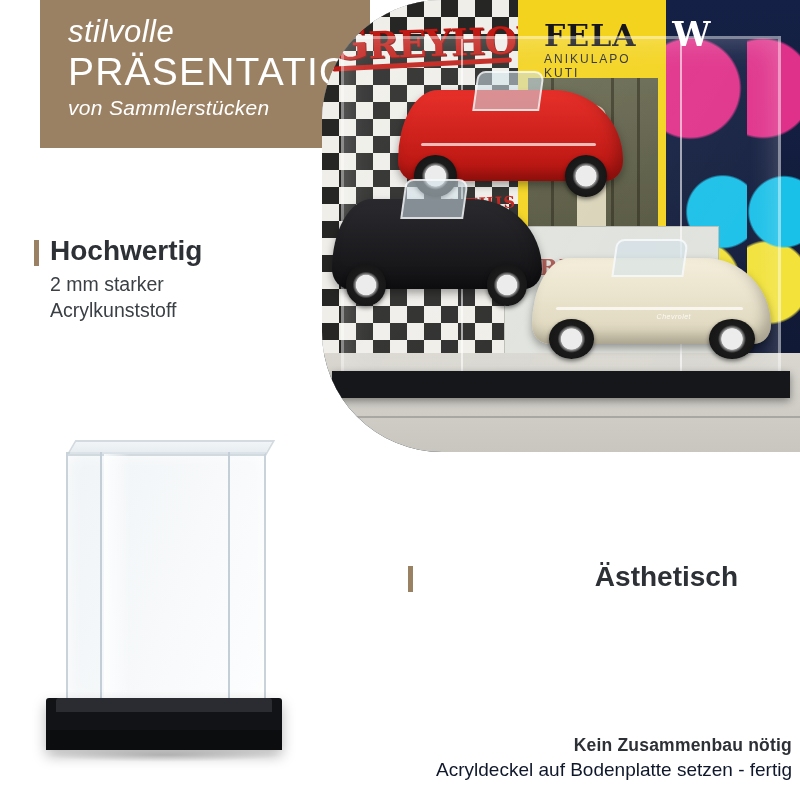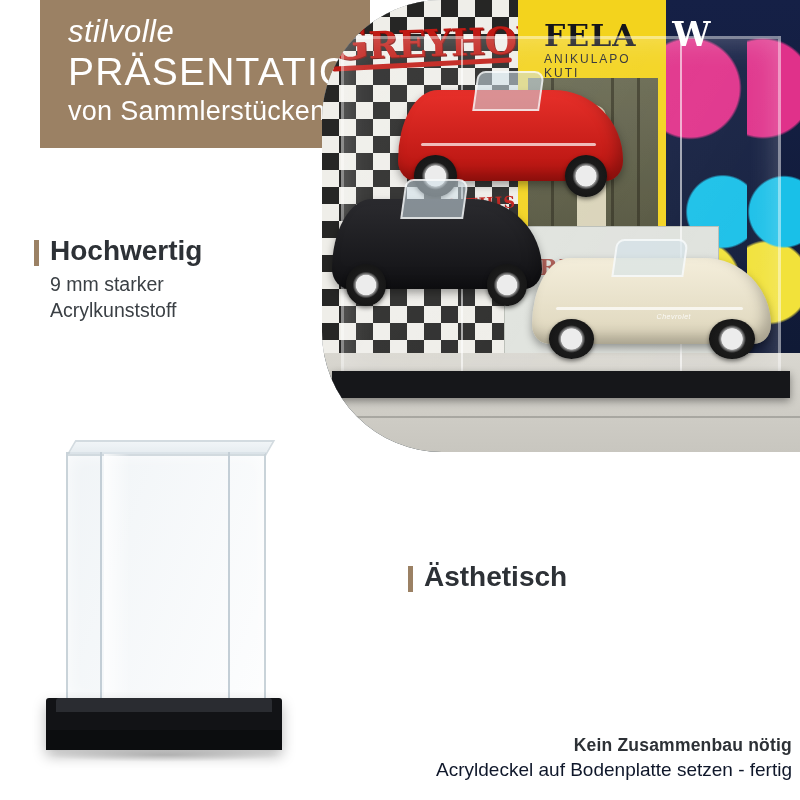--- a/index.html
+++ b/index.html
@@ -33,21 +33,22 @@
     letter-spacing: 0.5px;
   }
   .banner .line2 {
     font-size: 39px;
     letter-spacing: 1.2px;
     line-height: 1.12;
     margin-top: 1px;
     white-space: nowrap;
   }
   .banner .line3 {
-    font-size: 27px;
+    font-size: 21px;
+    font-style: italic;
     line-height: 1.2;
     margin-top: 2px;
     letter-spacing: 0.3px;
   }
 
   
   .photo-wrap {
     position: absolute;
     left: 322px; top: 0;
     width: 478px; height: 452px;
@@ -289,21 +290,21 @@
     line-height: 1.1;
     margin-bottom: 5px;
   }
   .feature p {
     font-size: 19.5px;
     color: #3b4045;
     line-height: 1.32;
   }
   #f1 { left: 34px; top: 236px; width: 250px; }
   #f2 { left: 34px; top: 330px; width: 272px; }
-  #f3 { left: 408px; top: 562px; width: 330px; }
+  #f3 { left: 408px; top: 562px; width: 330px; text-align: right; }
 
   
   .product {
     position: absolute;
     left: 30px; top: 430px;
     width: 280px; height: 345px;
   }
   .prod-cover {
     position: absolute;
     left: 36px; top: 22px;
@@ -456,21 +457,21 @@
         <div class="wheel front"></div>
         <div class="wheel rear"></div>
         <div class="car-script">Chevrolet</div>
       </div>
 
     </div>
   </div>
 
   <div class="feature" id="f1">
     <h3>Hochwertig</h3>
-    <p style="white-space:pre-line">9 mm starker
+    <p style="white-space:pre-line">2 mm starker
 Acrylkunststoff</p>
   </div>
 
 
   <div class="feature" id="f3">
     <h3>Ästhetisch</h3>
   </div>
 
   <div class="product">
     <div class="prod-cover">

